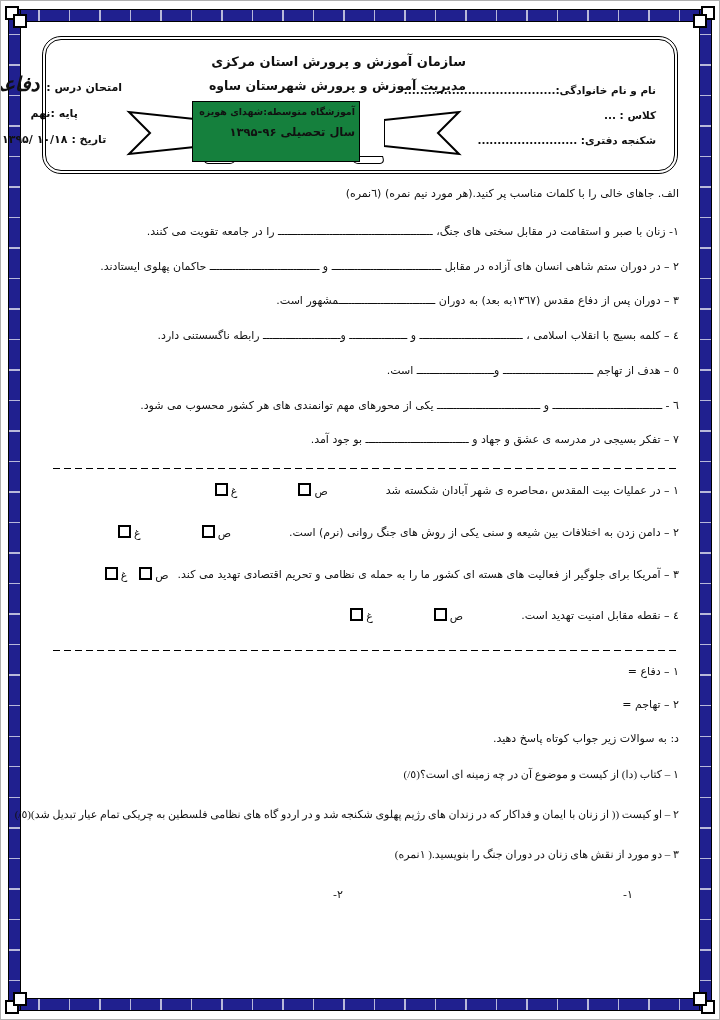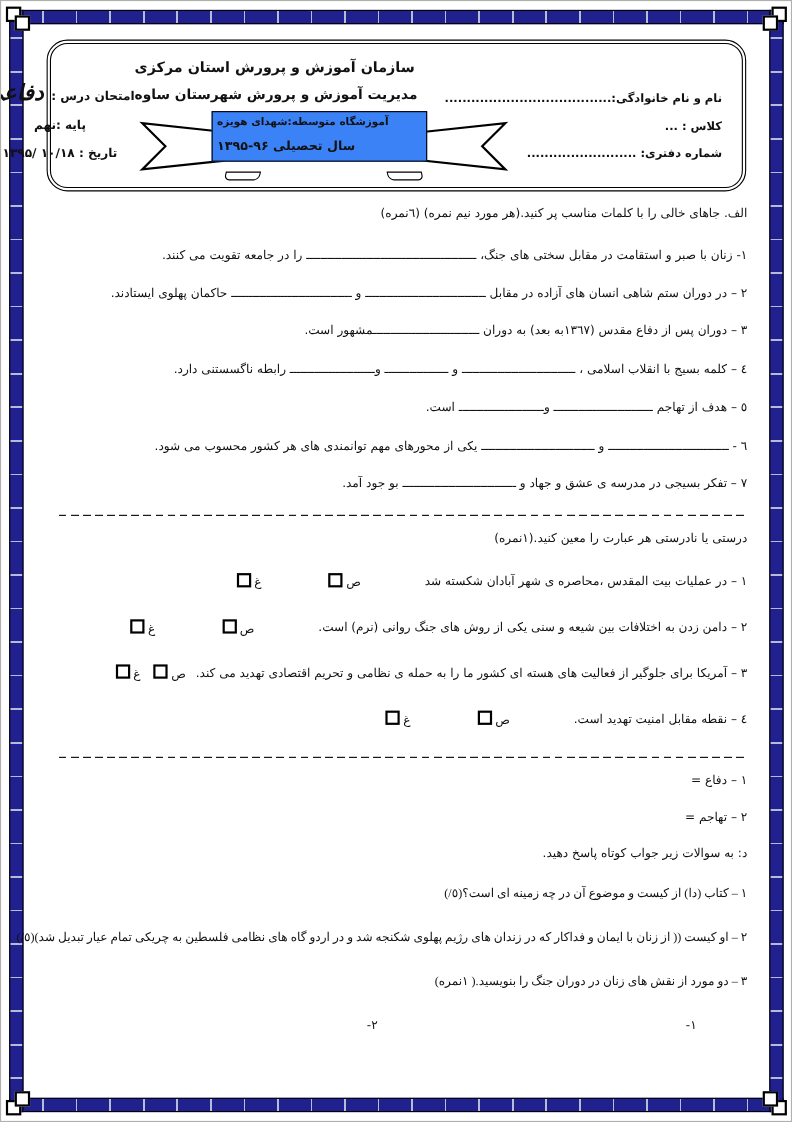--- a/index.html
+++ b/index.html
@@ -24,38 +24,38 @@
   .c3a{left:4px;bottom:5px}.c3b{left:12px;bottom:13px}
   .c4a{right:4px;bottom:5px}.c4b{right:12px;bottom:13px}
   
   .header-box{
     position:absolute;left:44px;right:44px;top:38px;height:132px;
     border:1.6px solid #000;outline:1.2px solid #000;outline-offset:2px;
     border-radius:16px;display:flex;box-sizing:border-box;background:#fff;z-index:2;
   }
   .h-right{width:190px;padding:44px 18px 0 0;text-align:right;}
   .h-right .lbl{font-weight:bold;font-size:10.5px;margin-bottom:13px;white-space:nowrap;}
-  .h-center{flex:1;text-align:left;padding-top:14px;}
+  .h-center{flex:1;text-align:right;padding-top:14px;}
   .org1{font-weight:bold;font-size:13px;}
   .org2{font-weight:bold;font-size:12.5px;margin-top:9px;}
   .h-left{width:168px;text-align:center;padding-top:32px;}
   .course{font-weight:bold;font-size:11px;white-space:nowrap;}
   .course-name{font-size:20px;font-weight:bold;font-style:italic;padding-right:3px;}
   .grade{font-weight:bold;font-size:11px;margin-top:11px;}
   .hdate{font-weight:bold;font-size:11px;margin-top:13px;white-space:nowrap;}
   
   .banner{position:relative;width:344px;height:64px;margin:8px auto 0;}
   .wing{position:absolute;top:9px;width:80px;height:46px;z-index:1;}
   .wing.l{left:2px}.wing.r{right:2px}
   .curl{position:absolute;top:55px;width:32px;height:8px;background:#fff;border:1.5px solid #000;
         box-sizing:border-box;z-index:1;border-radius:0 0 5px 5px;}
   .curl.l{left:82px;transform:skewX(-14deg);}
   .curl.r{right:82px;transform:skewX(14deg);}
-  .banner-box{position:absolute;left:70px;top:0;width:196px;background:#3b82f6;border:1.7px solid #000;
-              box-sizing:border-box;z-index:2;padding:4px 4px 7px;}
+  .banner-box{position:absolute;left:70px;top:0;width:168px;background:#15803d;border:1.7px solid #000;
+              box-sizing:border-box;z-index:2;padding:4px 4px 22px;}
   .banner-box .b1{font-weight:bold;font-size:9.5px;}
   .banner-box .b2{font-weight:bold;font-size:11.5px;margin-top:8px;}
   
   .body{position:absolute;top:186px;right:40px;left:52px;font-size:11px;line-height:1.25;text-align:right;}
   .sec-title{margin-bottom:24px;}
   .q{margin-bottom:21px;}
   .divider{height:2px;margin:16px 0 13px;
     background:repeating-linear-gradient(90deg,#000 0 7px,transparent 7px 11px);
     background-size:100% 1.4px;background-repeat:no-repeat;background-position:center;}
   .tf-row{display:flex;align-items:center;column-gap:58px;margin-bottom:26px;}
@@ -85,21 +85,21 @@
   <div class="csq c2b"></div>
   <div class="csq c3a"></div>
   <div class="csq c3b"></div>
   <div class="csq c4a"></div>
   <div class="csq c4b"></div>
 
   <div class="header-box">
     <div class="h-right">
       <div class="lbl">نام و نام خانوادگی:......................................</div>
       <div class="lbl">کلاس : ...</div>
-      <div class="lbl">شماره دفتری: .........................</div>
+      <div class="lbl">شکنجه دفتری: .........................</div>
     </div>
     <div class="h-center">
       <div class="org1">سازمان آموزش و پرورش استان مرکزی</div>
       <div class="org2">مدیریت آموزش و پرورش شهرستان ساوه</div>
       <div class="banner">
         <svg class="wing l" viewBox="0 0 80 46">
           <polygon points="80,10 5,2 26,23 5,44 80,36" fill="#fff" stroke="#000" stroke-width="2"></polygon>
         </svg>
         <svg class="wing r" viewBox="0 0 80 46">
           <polygon points="0,10 75,2 54,23 75,44 0,36" fill="#fff" stroke="#000" stroke-width="2"></polygon>
@@ -131,21 +131,20 @@
     <div class="q">۱- زنان با صبر و استقامت در مقابل سختی های جنگ، ــــــــــــــــــــــــــــــــــــــــــــــــ را در جامعه تقویت می کنند.</div>
     <div class="q">۲ – در دوران ستم شاهی انسان های آزاده در مقابل ــــــــــــــــــــــــــــــــــ و ــــــــــــــــــــــــــــــــــ حاکمان پهلوی ایستادند.</div>
     <div class="q">۳ – دوران پس از دفاع مقدس (۱۳٦۷به بعد) به دوران ــــــــــــــــــــــــــــــمشهور است.</div>
     <div class="q">٤ – کلمه بسیج با انقلاب اسلامی ، ــــــــــــــــــــــــــــــــ و ــــــــــــــــــ وــــــــــــــــــــــــ رابطه ناگسستنی دارد.</div>
     <div class="q">٥ – هدف از تهاجم ــــــــــــــــــــــــــــ وــــــــــــــــــــــــ است.</div>
     <div class="q">٦ - ــــــــــــــــــــــــــــــــــ و ــــــــــــــــــــــــــــــــ یکی از محورهای مهم توانمندی های هر کشور محسوب می شود.</div>
     <div class="q">۷ – تفکر بسیجی در مدرسه ی عشق و جهاد و ــــــــــــــــــــــــــــــــ بو جود آمد.</div>
 
     <div class="divider"></div>
 
-    <div class="sec-title">درستی یا نادرستی هر عبارت را معین کنید.(۱نمره)</div>
 
     <div class="tf-row">
       <span>۱ – در عملیات بیت المقدس ،محاصره ی شهر آبادان شکسته شد</span>
       <span class="tf-opt"><span>ص</span><span class="chk"></span></span>
       <span class="tf-opt"><span>غ</span><span class="chk"></span></span>
     </div>
     <div class="tf-row">
       <span>۲ – دامن زدن به اختلافات بین شیعه و سنی یکی از روش های جنگ روانی (نرم) است.</span>
       <span class="tf-opt"><span>ص</span><span class="chk"></span></span>
       <span class="tf-opt"><span>غ</span><span class="chk"></span></span>

